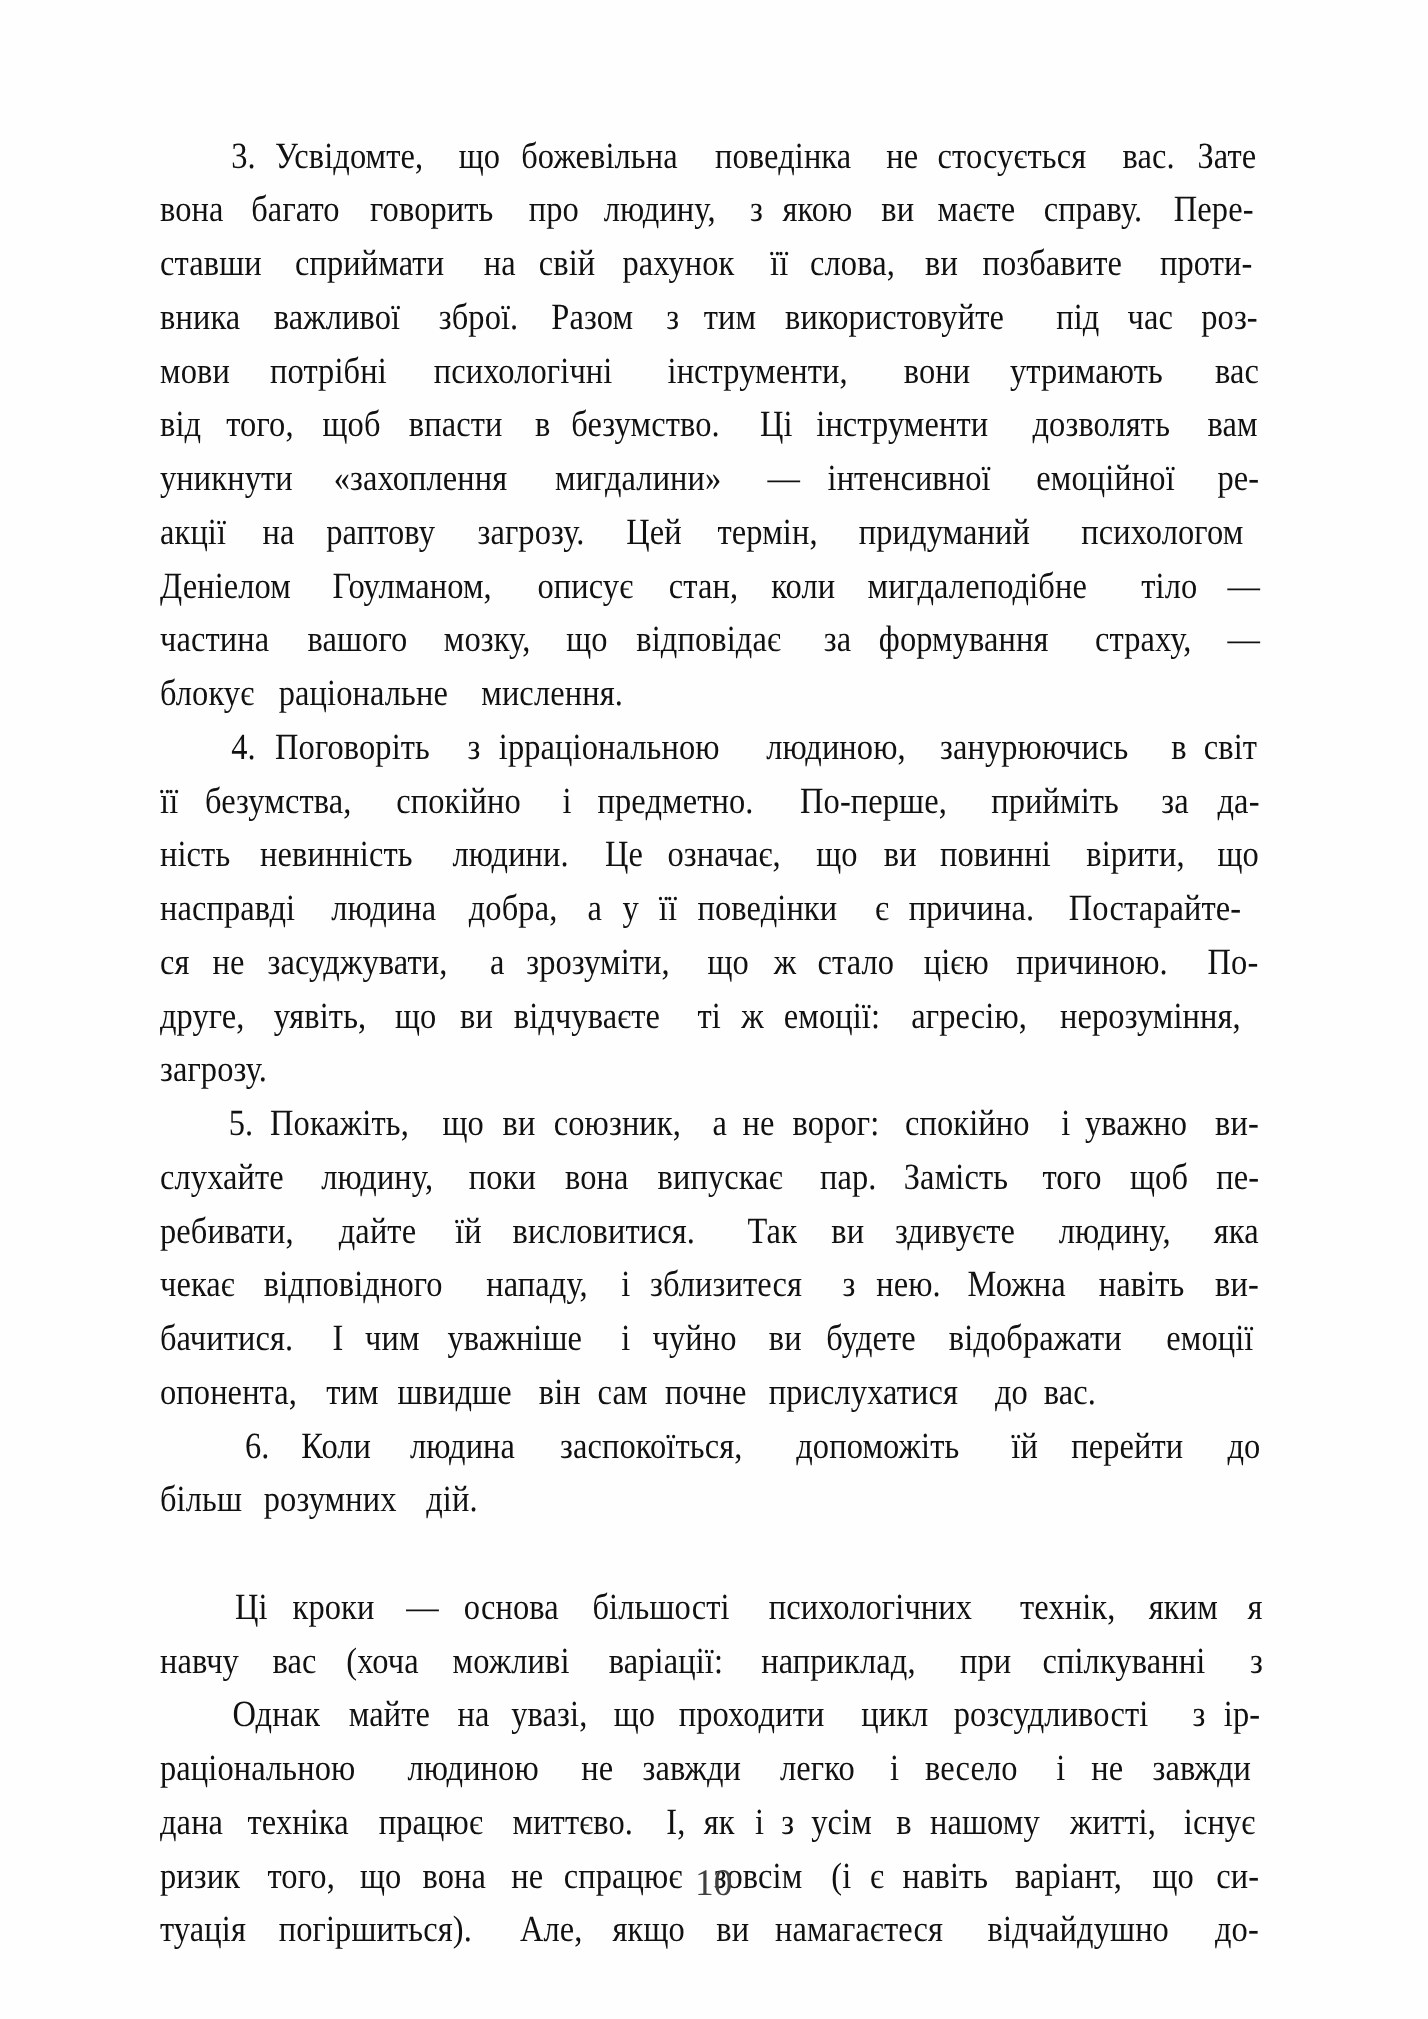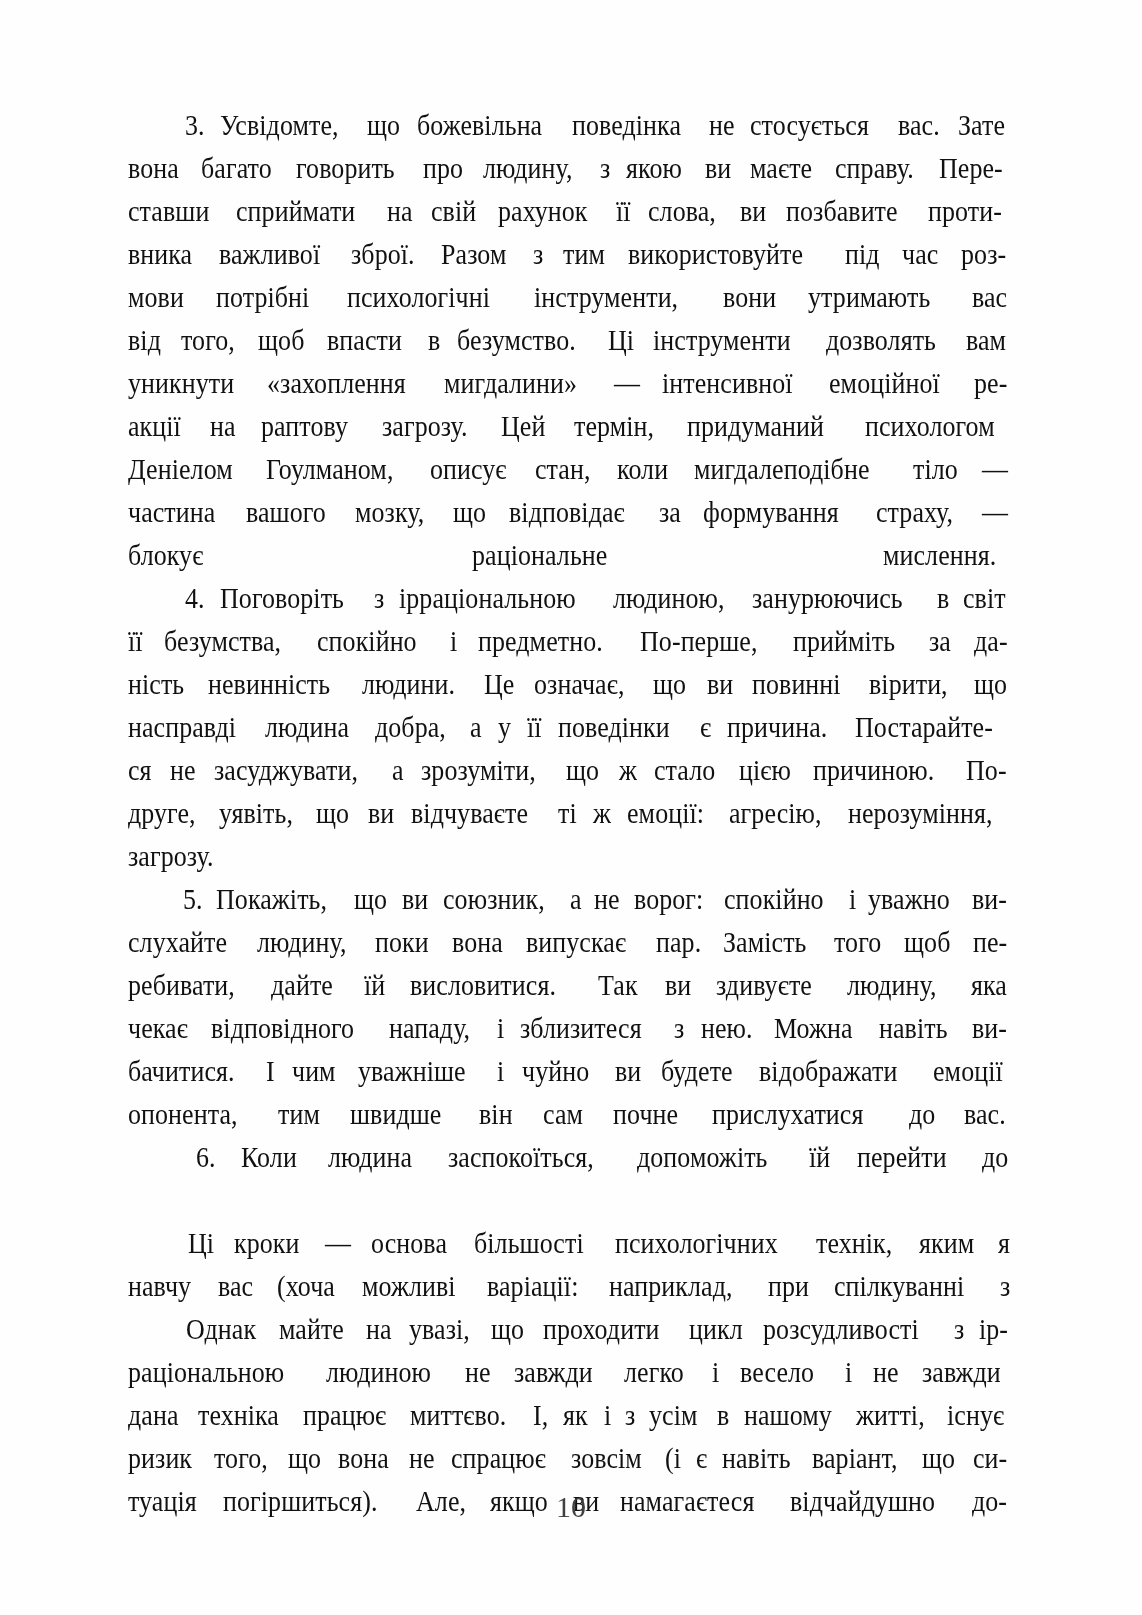--- a/index.html
+++ b/index.html
@@ -39,21 +39,21 @@
     white-space: nowrap;
     overflow: visible;
     box-sizing: border-box;
   }
   
   .line.just {
     justify-content: space-between;
   }
   
   .line.last {
-    justify-content: space-between;
+    justify-content: flex-start;
   }
   .line.last .w + .w {
     margin-left: 0.30em;
   }
   
   .indent {
     display: inline-block;
     width: 44px;
     flex: 0 0 44px;
   }
@@ -355,20 +355,25 @@
           <span class="indent"></span>
           <span class="w">6.</span>
           <span class="w">Коли</span>
           <span class="w">людина</span>
           <span class="w">заспокоїться,</span>
           <span class="w">допоможіть</span>
           <span class="w">їй</span>
           <span class="w">перейти</span>
           <span class="w">до</span>
         </div>
+        <div class="line last">
+          <span class="w">більш</span>
+          <span class="w">розумних</span>
+          <span class="w">дій.</span>
+        </div>
       </div>
       <div class="gap"></div>
       <div class="para">
         <div class="line just">
           <span class="indent"></span>
           <span class="w">Ці</span>
           <span class="w">кроки</span>
           <span class="w">—</span>
           <span class="w">основа</span>
           <span class="w">більшості</span>

